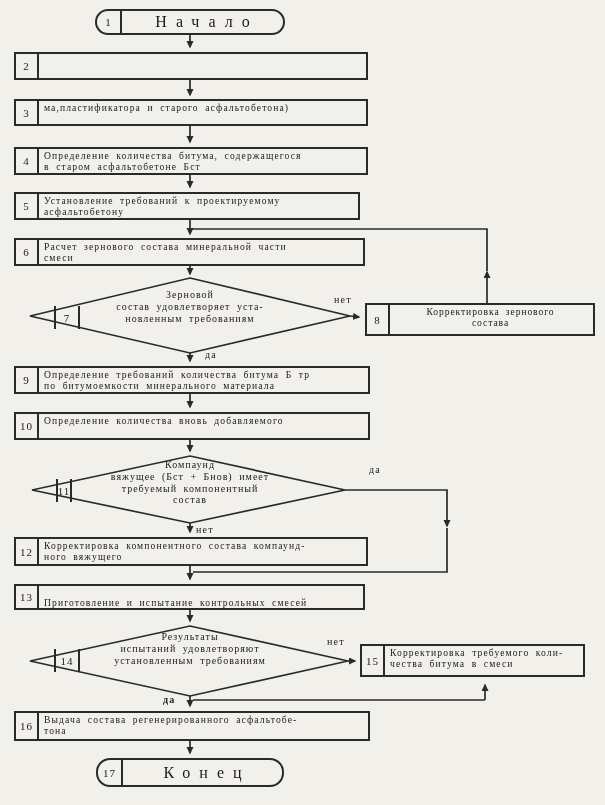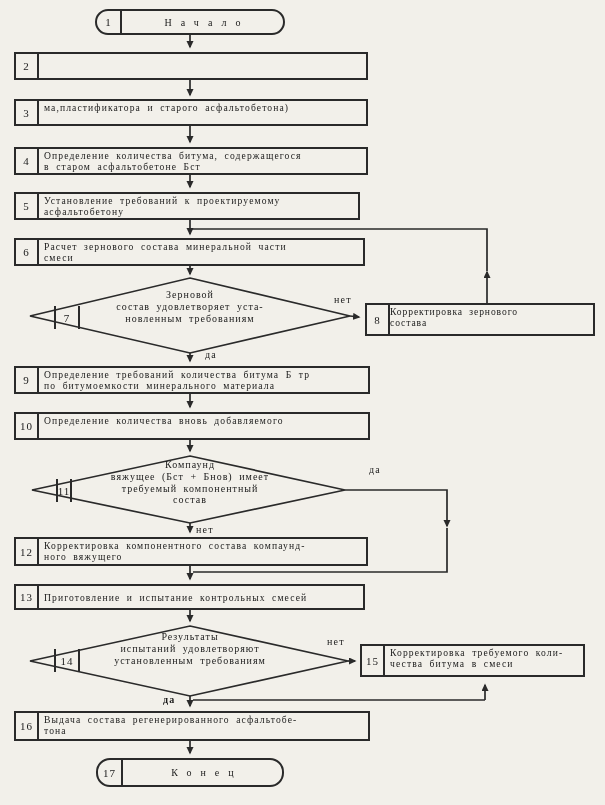--- a/index.html
+++ b/index.html
@@ -14,30 +14,30 @@
     display:flex;align-items:stretch;background:transparent;
   }
   .num{
     flex:0 0 21px;border-right:2px solid #2a2a2a;display:flex;
     align-items:center;justify-content:center;font-size:11px;letter-spacing:1px;
   }
   .txt{
     flex:1;padding:1px 2px 0 5px;font-size:9.6px;line-height:11px;
     letter-spacing:1.1px;word-spacing:3px;white-space:nowrap;overflow:hidden;
   }
-  .txt.center{padding-left:0;letter-spacing:0.9px;}
-  .txt.vmid{display:flex;align-items:center;}
+  .txt.center{text-align:center;padding-left:0;letter-spacing:0.9px;}
+  .txt.vmid{display:flex;align-items:flex-end;}
   .oval{
     position:absolute;box-sizing:border-box;border:2px solid #2a2a2a;
     border-radius:14px;display:flex;align-items:stretch;
   }
   .oval .num{flex:0 0 23px;border-right:2px solid #2a2a2a;}
   .oval .olabel{
     flex:1;display:flex;align-items:center;justify-content:center;
-    font-size:10px;letter-spacing:9px;padding-left:9px;white-space:nowrap;
+    font-size:16px;letter-spacing:9px;padding-left:9px;white-space:nowrap;
   }
   .dtext{
     position:absolute;text-align:center;font-size:10px;line-height:11.8px;
     letter-spacing:1px;word-spacing:3px;white-space:nowrap;
   }
   .dnum{
     position:absolute;box-sizing:border-box;
     border-left:2px solid #2a2a2a;border-right:2px solid #2a2a2a;
     font-size:11px;text-align:center;letter-spacing:1px;
     display:flex;align-items:center;justify-content:center;

